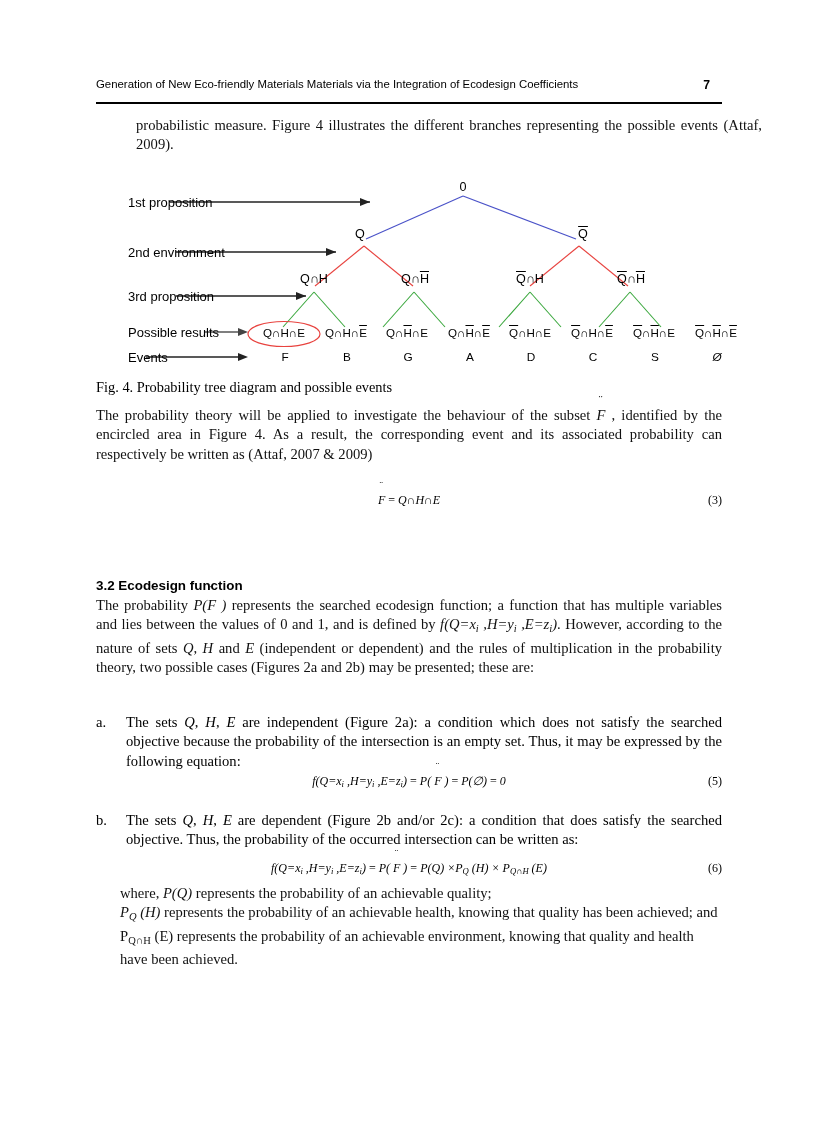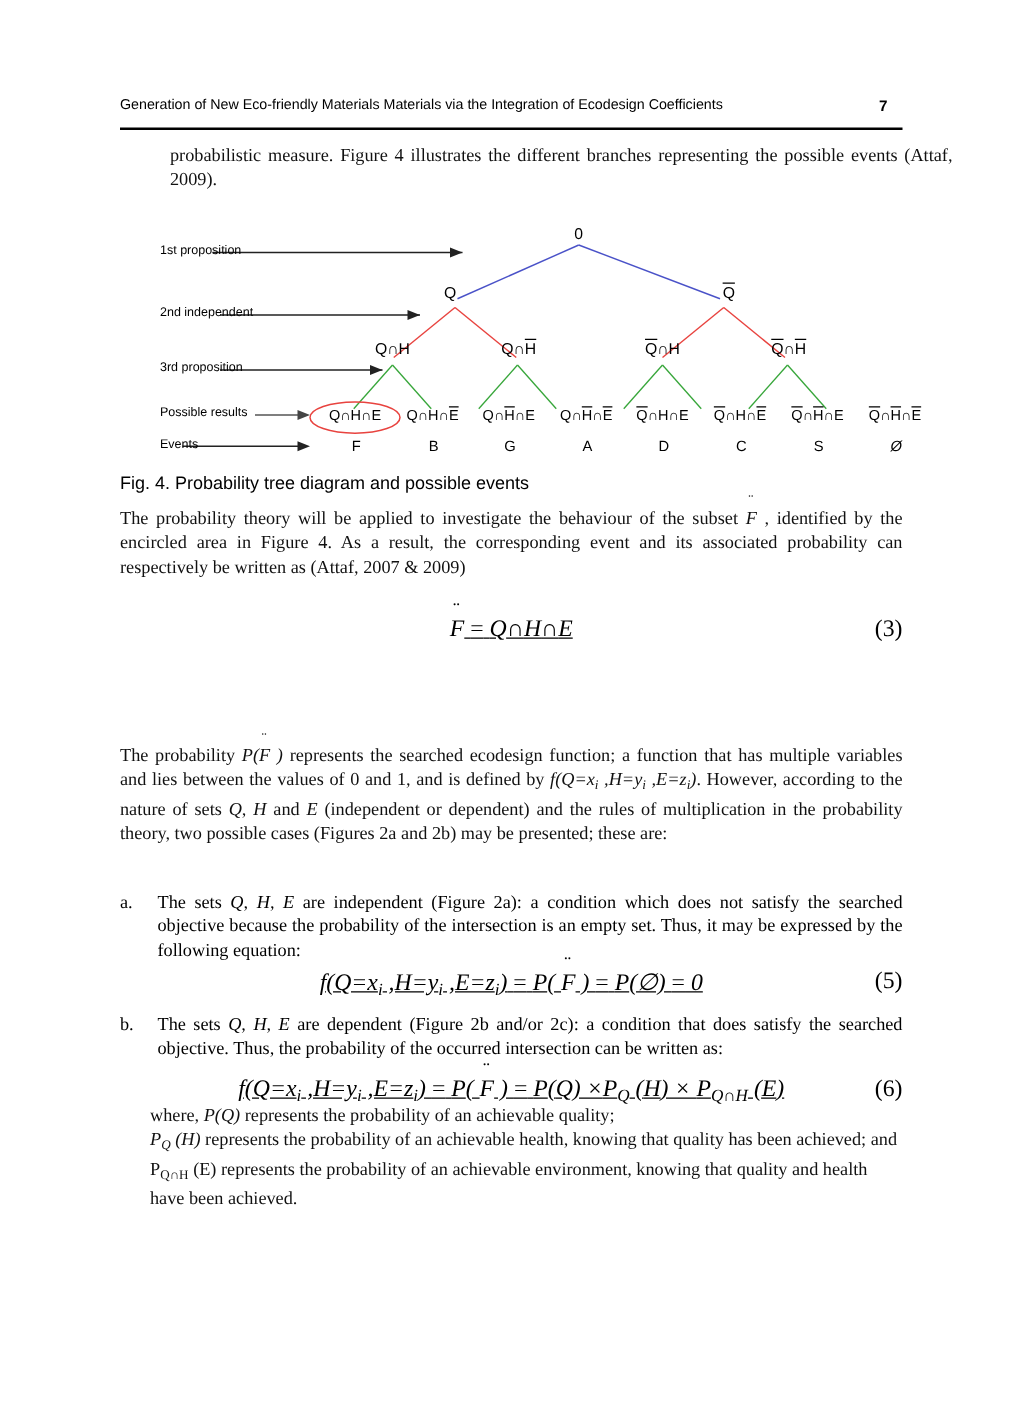--- a/index.html
+++ b/index.html
@@ -49,33 +49,32 @@
     text-align: justify;
     color: #111;
   }
   .just { text-align: justify; text-align-last: left; }
 
   .intro { left: 96px; top: 116px; width: 626px; margin-left: 40px; }
 
   .figcaption {
     position: absolute;
     left: 96px; top: 379px; width: 626px;
-    font-family: Liberation Sans, sans-serif;
+    font-family: Liberation Serif, serif;
     font-size: 14.4px;
   }
 
   .afterfig { left: 96px; top: 406px; width: 626px; }
 
   .eq-row {
     position: absolute;
     left: 96px;
     width: 626px;
     font-family: "Liberation Serif", serif;
-    font-size: 19px;
-    text-decoration: underline;
+    font-size: 12px;
   }
   .eq-body {
     display: block;
     text-align: center;
     font-style: italic;
   }
   .eq-num {
     position: absolute;
     right: 0;
     top: 0;
@@ -146,21 +145,21 @@
     left: 96px;
     top: 168px;
     width: 626px;
     height: 205px;
   }
   .figure svg { display: block; }
 
   .rowlabel {
     position: absolute;
     font-family: "Liberation Sans", sans-serif;
-    font-size: 10px;
+    font-size: 13px;
     color: #000;
     white-space: nowrap;
   }
 
   .node {
     position: absolute;
     font-family: "Liberation Sans", sans-serif;
     font-size: 12.6px;
     color: #000;
     white-space: nowrap;
@@ -242,21 +241,21 @@
         <line x1="434" y1="124" x2="403" y2="159"></line>
         <line x1="434" y1="124" x2="465" y2="159"></line>
         <line x1="534" y1="124" x2="503" y2="159"></line>
         <line x1="534" y1="124" x2="565" y2="159"></line>
       </g>
 
       <ellipse cx="188" cy="166" rx="36" ry="12.5" stroke="#e8433f" stroke-width="1.2" fill="none"></ellipse>
     </svg>
 
     <div class="rowlabel" style="left:32px; top:27px;">1st proposition</div>
-    <div class="rowlabel" style="left:32px; top:77px;">2nd independent</div>
+    <div class="rowlabel" style="left:32px; top:77px;">2nd environment</div>
     <div class="rowlabel" style="left:32px; top:121px;">3rd proposition</div>
     <div class="rowlabel" style="left:32px; top:157px;">Possible results</div>
     <div class="rowlabel" style="left:32px; top:182px;">Events</div>
 
     <div class="node" style="left:367px; top:12px;">
       <span>0</span>
     </div>
 
     <div class="node" style="left:264px; top:59px;">Q</div>
     <div class="node" style="left:487px; top:59px;"><span class="ovl">Q</span></div>
@@ -289,20 +288,21 @@
   <div class="figcaption">Fig. 4. Probability tree diagram and possible events</div>
 
   <div class="ptext just afterfig"><span>The probability theory will be applied to investigate the behaviour of the subset </span><span class="Fdd">F</span><span> , identified by the encircled area in Figure 4. As a result, the corresponding event and its associated probability can respectively be written as (Attaf, 2007 &amp; 2009)</span></div>
 
   <div class="eq-row" style="top:493px;">
     <span class="eq-body"><span class="Fdd">F</span> <span class="up">=</span> <i>Q</i><span class="up">∩</span><i>H</i><span class="up">∩</span><i>E</i></span>
     <span class="eq-num">(3)</span>
   </div>
 
 
+  <div class="heading">3.2 Ecodesign function</div>
 
   <div class="ptext just para2"><span>The probability </span><i>P</i><i>(</i><span class="Fdd">F</span><i> )</i><span> represents the searched ecodesign function; a function that has multiple variables and lies between the values of 0 and 1, and is defined by </span><i>f(Q=x<sub>i</sub> ,H=y<sub>i</sub> ,E=z<sub>i</sub>)</i><span>. However, according to the nature of sets </span> <i>Q</i>, <i>H</i> and <i>E</i><span> (independent or dependent) and the rules of multiplication in the probability theory, two possible cases (Figures 2a and 2b) may be presented; these are:</span></div>
 
   <div class="list-item" style="top:713px;">
     <span class="li-mark">a.</span>
     <div class="li-body">The sets <i>Q</i>, <i>H</i>, <i>E</i> are independent (Figure 2a): a condition which does not satisfy the searched objective because the probability of the intersection is an empty set. Thus, it may be expressed by the following equation:</div>
   </div>
 
   <div class="eq-row" style="top:774px;">
     <span class="eq-body"><i>f(Q=x<sub>i</sub> ,H=y<sub>i</sub> ,E=z<sub>i</sub>)</i> <span class="up">=</span> <i>P</i>( <span class="Fdd">F</span> ) <span class="up">=</span> <i>P</i>(∅) <span class="up">=</span> 0</span>

